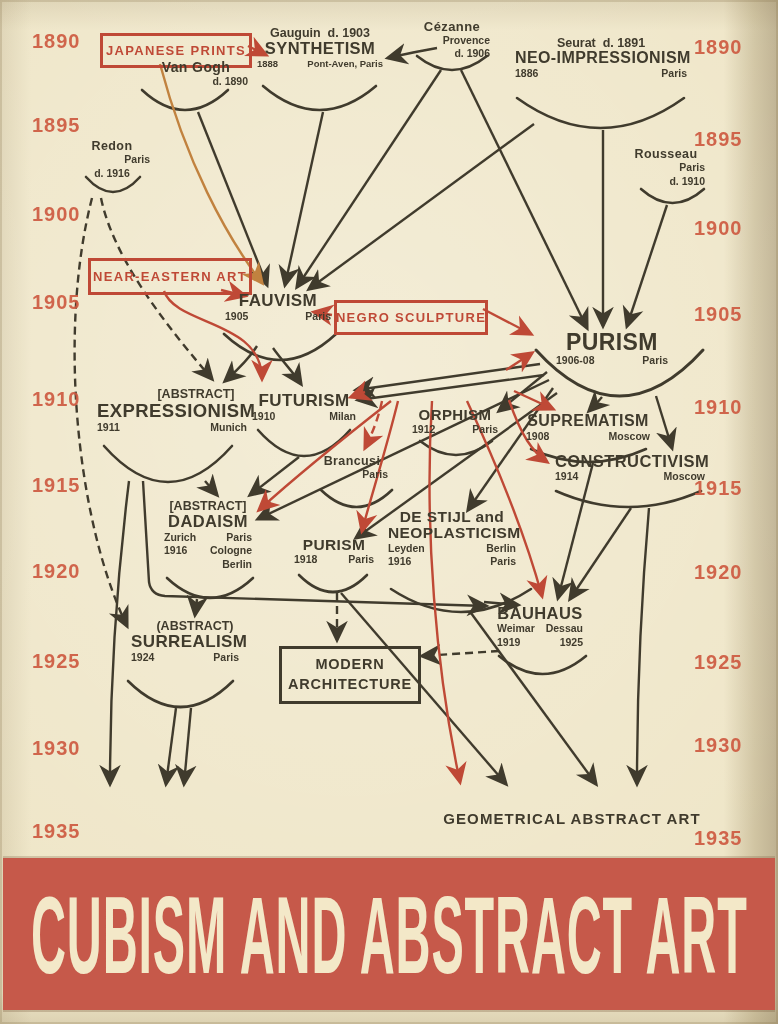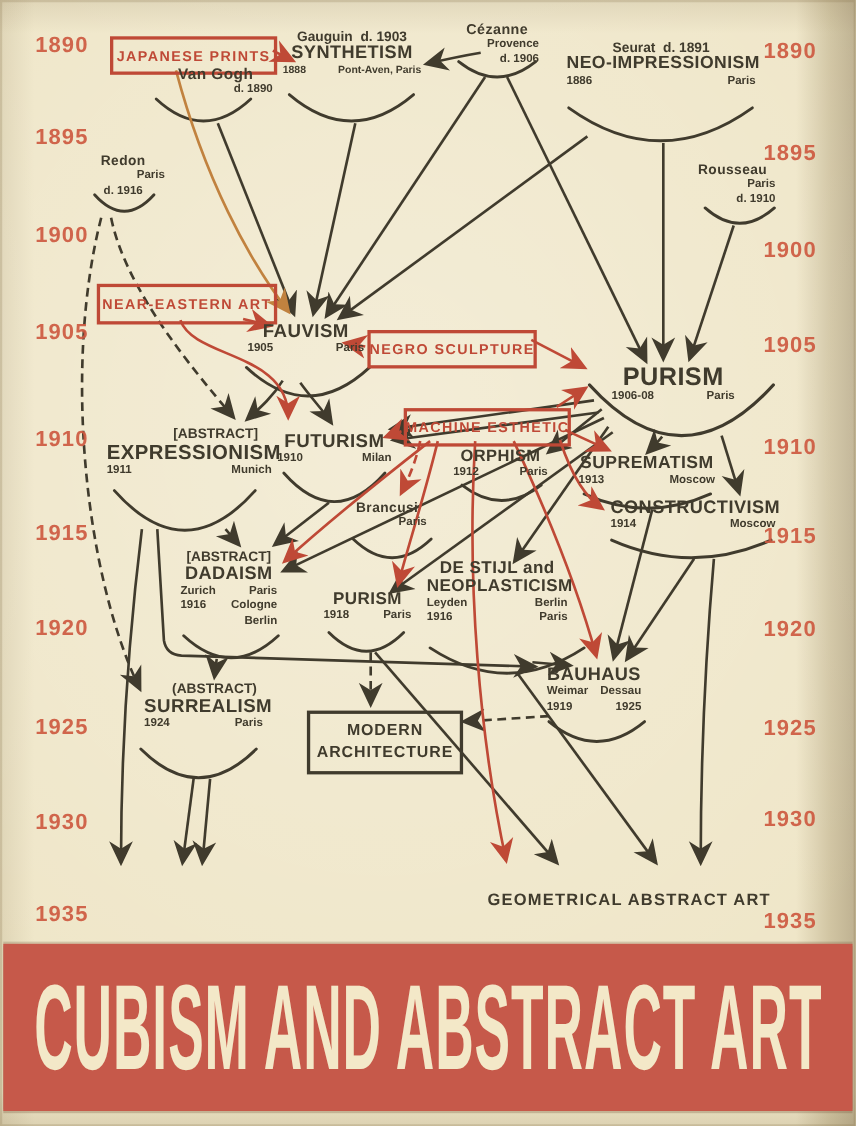--- a/index.html
+++ b/index.html
@@ -144,21 +144,20 @@
     <div class="year" style="left: 694px; top: 561px;">1920</div>
     <div class="year" style="left: 32px; top: 650px;">1925</div>
     <div class="year" style="left: 694px; top: 651px;">1925</div>
     <div class="year" style="left: 32px; top: 737px;">1930</div>
     <div class="year" style="left: 694px; top: 734px;">1930</div>
     <div class="year" style="left: 32px; top: 820px;">1935</div>
     <div class="year" style="left: 694px; top: 827px;">1935</div>
     <div class="infbox" style="left: 100px; top: 33px; width: 146px; height: 29px;">JAPANESE PRINTS</div>
     <div class="infbox" style="left: 88px; top: 258px; width: 158px; height: 31px;">NEAR-EASTERN ART</div>
     <div class="infbox" style="left: 334px; top: 300px; width: 148px; height: 29px;">NEGRO SCULPTURE</div>
-    <div class="infbox" style="left: 367px; top: 371px; width: 146px; height: 29px;">MACHINE ESTHETIC</div>
     <div class="infbox blackbox" style="left: 279px; top: 646px; width: 136px; height: 52px;">
       <div>MODERN</div>
       <div>ARCHITECTURE</div>
     </div>
     <div class="node" style="left: 144px; top: 60px; width: 104px;">
       <div class="title" style="font-size: 14px;">Van Gogh</div>
       <div class="sub right" style="font-size: 10.5px;">
         <span>d. 1890</span>
       </div>
     </div>
@@ -237,21 +236,21 @@
     <div class="node" style="left: 412px; top: 407px; width: 86px;">
       <div class="title" style="font-size: 15px;">ORPHISM</div>
       <div class="sub spread" style="font-size: 10.5px;">
         <span>1912</span>
         <span>Paris</span>
       </div>
     </div>
     <div class="node" style="left: 526px; top: 413px; width: 124px;">
       <div class="title" style="font-size: 16px;">SUPREMATISM</div>
       <div class="sub spread" style="font-size: 10.5px;">
-        <span>1913</span>
+        <span>1908</span>
         <span>Moscow</span>
       </div>
     </div>
     <div class="node" style="left: 555px; top: 453px; width: 150px;">
       <div class="title" style="font-size: 16.5px;">CONSTRUCTIVISM</div>
       <div class="sub spread" style="font-size: 10.5px;">
         <span>1914</span>
         <span>Moscow</span>
       </div>
     </div>

